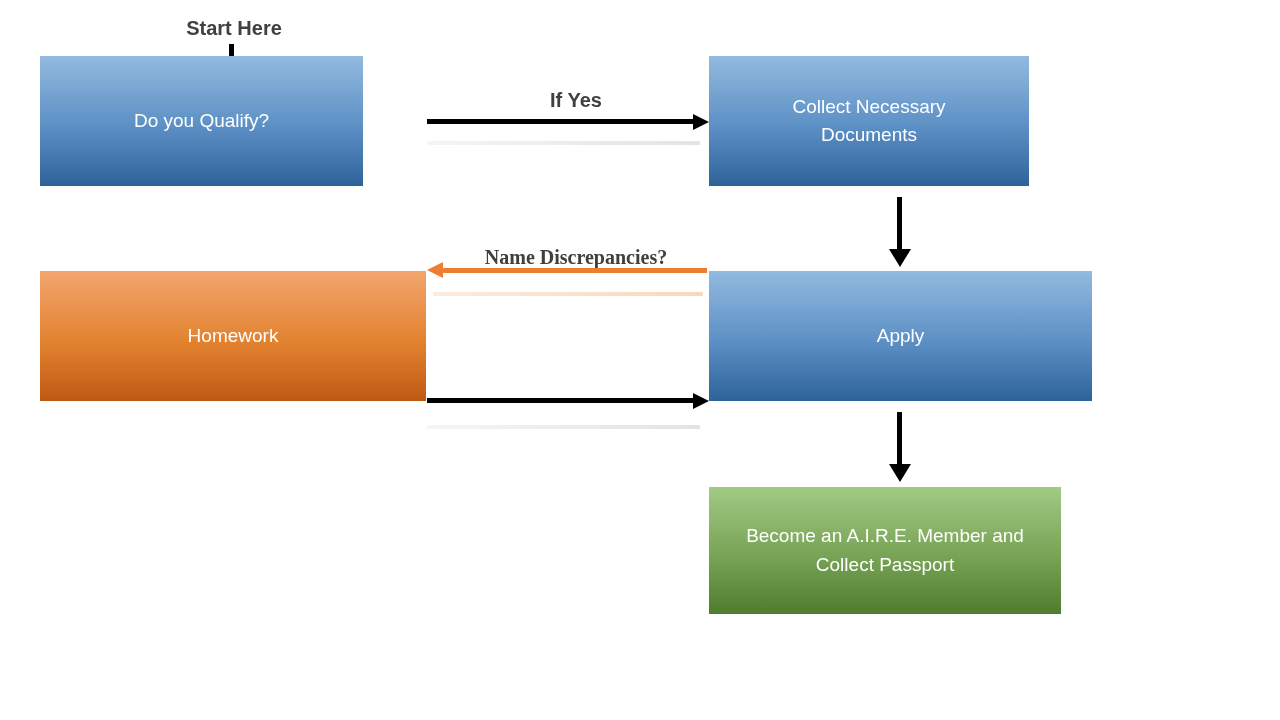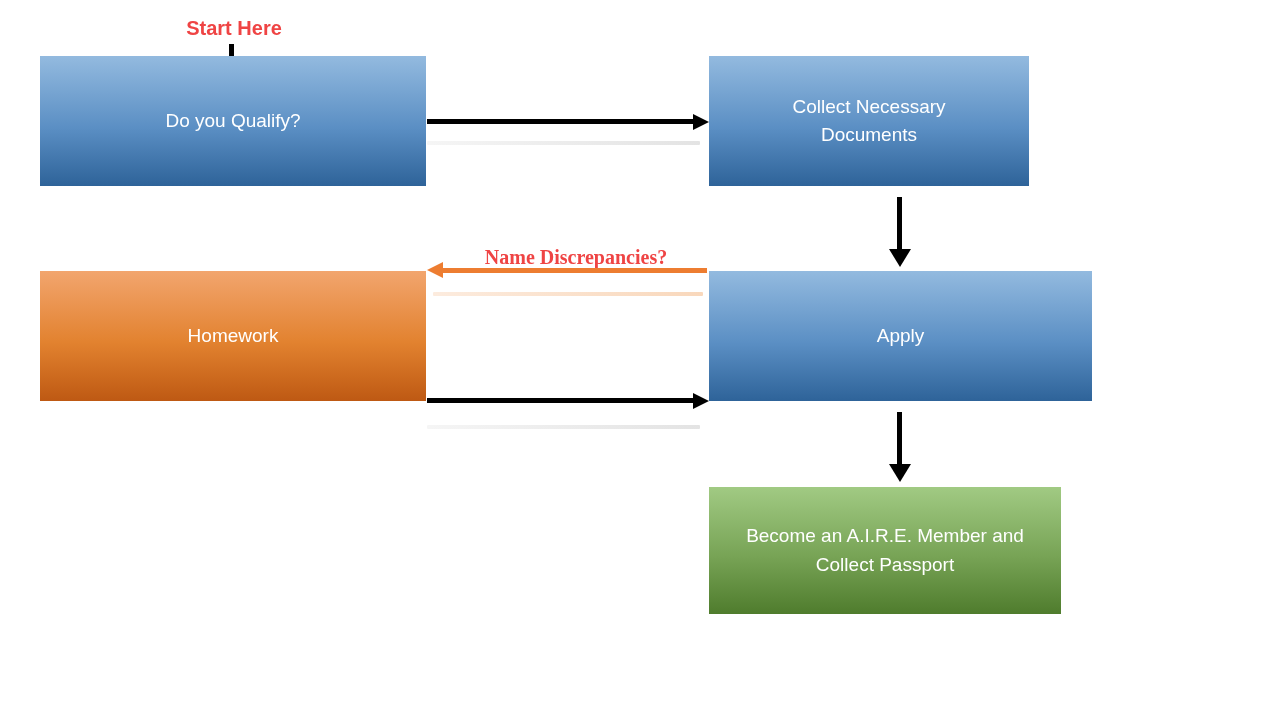--- a/index.html
+++ b/index.html
@@ -9,48 +9,49 @@
   }
   .node{
     position:absolute;display:flex;align-items:center;justify-content:center;
     color:#ffffff;font-size:19px;text-align:center;line-height:1.5;
     padding:0 36px;box-sizing:border-box;
   }
   .node.blue{background:linear-gradient(to bottom,#93BADF 0%,#5B8FC4 55%,#2E6399 100%);}
   .node.orange{background:linear-gradient(to bottom,#F2A56E 0%,#E2822F 55%,#BE5913 100%);}
   .node.green{background:linear-gradient(to bottom,#A1CA83 0%,#77A355 55%,#4F7C2D 100%);}
   .edge-label{
-    position:absolute;font-weight:bold;font-size:20px;color:#ef4444;
+    position:absolute;font-weight:bold;font-size:20px;color:#404040;
     text-align:center;white-space:nowrap;
   }
   .shaft{position:absolute;background:#000000;}
   .shaft.orange{background:#ED7D31;}
   .head{position:absolute;width:0;height:0;}
   .head.right{border-top:8px solid transparent;border-bottom:8px solid transparent;border-left:16px solid #000000;}
   .head.left{border-top:8px solid transparent;border-bottom:8px solid transparent;border-right:16px solid #ED7D31;}
   .head.down{border-left:11px solid transparent;border-right:11px solid transparent;border-top:18px solid #000000;}
   .reflection{position:absolute;height:4px;border-radius:1px;}
   .reflection.gray{background:linear-gradient(to right,#f2f2f2,#dadada);opacity:0.75;}
   .reflection.orange{background:linear-gradient(to right,#fbe3d0,#f6c79f);opacity:0.7;}
 </style>
 </head>
 <body>
 
 <div id="canvas">
 
   <div class="edge-label" style="left:150px;top:17px;width:168px;">Start Here</div>
   <div class="shaft" style="left:229px;top:44px;width:5px;height:12px;"></div>
 
-  <div class="node blue" style="left:40px;top:56px;width:386px;height:130px;">
+  <div class="node blue" style="left:40px;top:56px;width:323px;height:130px;">
     <span>Do you Qualify?</span>
   </div>
   <div class="node blue" style="left:709px;top:56px;width:320px;height:130px;">
     <span>Collect Necessary Documents</span>
   </div>
 
+  <div class="edge-label" style="left:476px;top:89px;width:200px;">If Yes</div>
   <div class="shaft" style="left:427px;top:119px;width:266px;height:5px;"></div>
   <div class="head right" style="left:693px;top:114px;"></div>
   <div class="reflection gray" style="left:427px;top:141px;width:273px;"></div>
 
   <div class="shaft" style="left:897px;top:197px;width:5px;height:52px;"></div>
   <div class="head down" style="left:889px;top:249px;"></div>
 
   <div class="edge-label" style="left:426px;top:246px;width:300px;font-family:Liberation Serif, serif;">Name Discrepancies?</div>
   <div class="shaft orange" style="left:443px;top:268px;width:264px;height:5px;"></div>
   <div class="head left" style="left:427px;top:262px;"></div>

